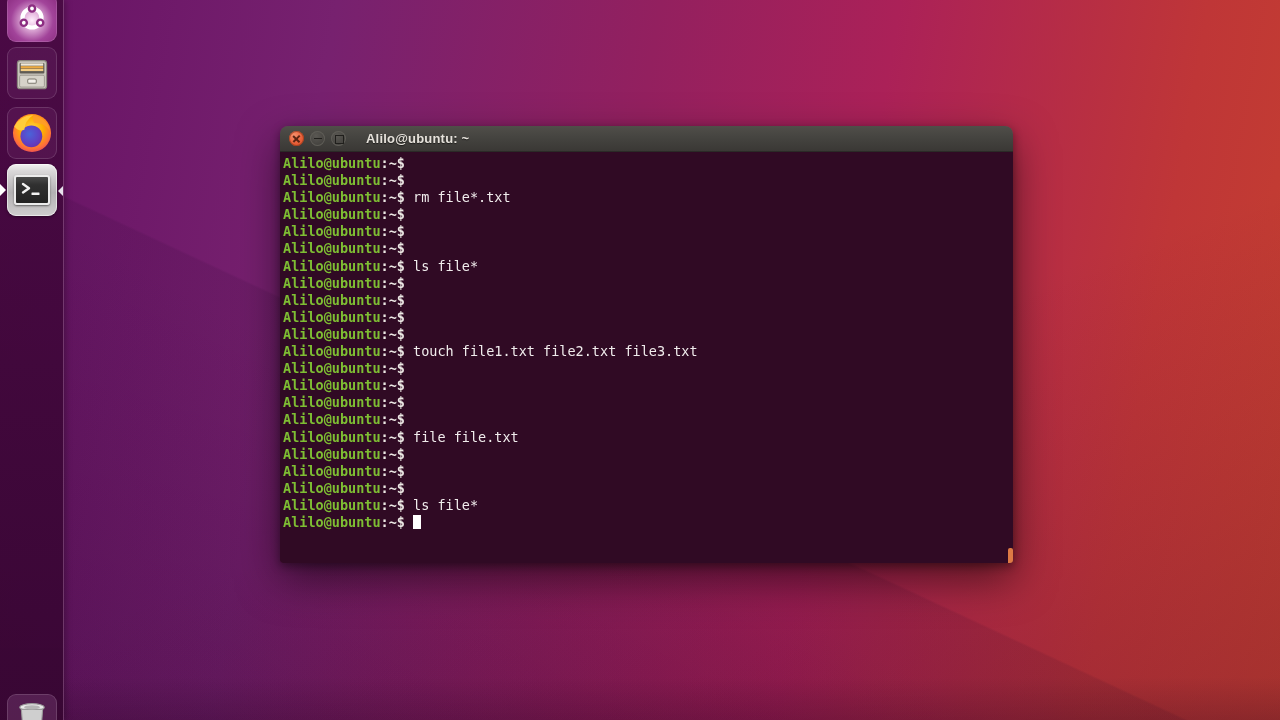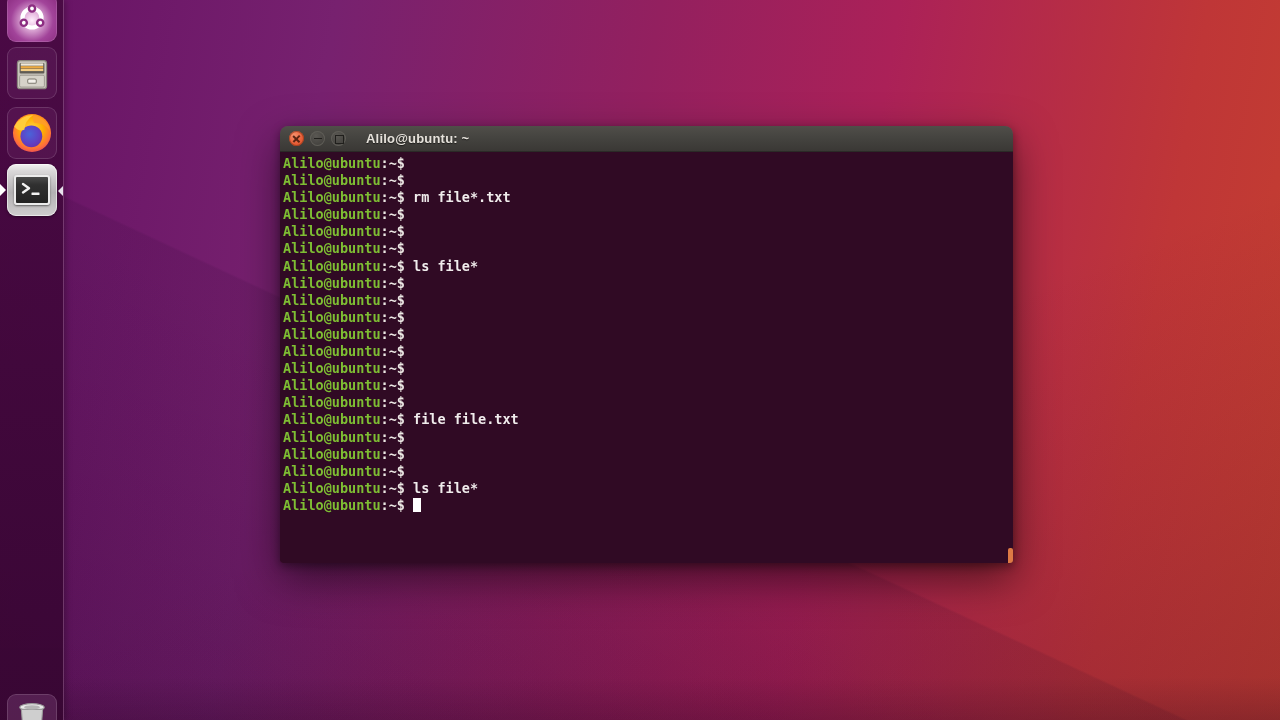--- a/index.html
+++ b/index.html
@@ -80,21 +80,21 @@
   }
 
   .termbody {
     position:absolute; top:26px; left:0; right:0; bottom:0;
     background:#300a24; border-radius:0 0 3px 3px;
     padding:3px 0 0 3px; overflow:hidden; cursor:text;
   }
   .tline { white-space:pre; height:17.1px; font-family:"DejaVu Sans Mono", monospace; font-size:13.5px; line-height:17.1px; }
   .pgreen { color:#7ebe33; font-weight:bold; }
   .pwhite { color:#ece8e4; font-weight:bold; }
-  .cmd, .out { color:#f0ecec; font-weight:bold; }
+  .cmd, .out { color:#f0ecec; font-weight:normal; }
   .cursor { display:inline-block; width:8px; height:14px; background:#ffffff; vertical-align:-2px; }
 
   .scrollthumb { position:absolute; right:0px; width:5px; top:396px; height:40px; background:#dd7a45; border-radius:2px; cursor:pointer; }
 </style>
 </head>
 <body>
 
 <div class="desktop">
 
   <div class="launcher">
@@ -178,20 +178,21 @@
           <div class="tline"><span class="pgreen">Alilo@ubuntu</span><span class="pwhite">:~$ </span></div>
           <div class="tline"><span class="pgreen">Alilo@ubuntu</span><span class="pwhite">:~$ </span><span class="cmd">rm file*.txt</span></div>
           <div class="tline"><span class="pgreen">Alilo@ubuntu</span><span class="pwhite">:~$ </span></div>
           <div class="tline"><span class="pgreen">Alilo@ubuntu</span><span class="pwhite">:~$ </span></div>
           <div class="tline"><span class="pgreen">Alilo@ubuntu</span><span class="pwhite">:~$ </span></div>
           <div class="tline"><span class="pgreen">Alilo@ubuntu</span><span class="pwhite">:~$ </span><span class="cmd">ls file*</span></div>
           <div class="tline"><span class="pgreen">Alilo@ubuntu</span><span class="pwhite">:~$ </span></div>
           <div class="tline"><span class="pgreen">Alilo@ubuntu</span><span class="pwhite">:~$ </span></div>
           <div class="tline"><span class="pgreen">Alilo@ubuntu</span><span class="pwhite">:~$ </span></div>
           <div class="tline"><span class="pgreen">Alilo@ubuntu</span><span class="pwhite">:~$ </span></div>
+          <div class="tline"><span class="pgreen">Alilo@ubuntu</span><span class="pwhite">:~$ </span><span class="cmd">touch file1.txt file2.txt file3.txt</span></div>
           <div class="tline"><span class="pgreen">Alilo@ubuntu</span><span class="pwhite">:~$ </span></div>
           <div class="tline"><span class="pgreen">Alilo@ubuntu</span><span class="pwhite">:~$ </span></div>
           <div class="tline"><span class="pgreen">Alilo@ubuntu</span><span class="pwhite">:~$ </span></div>
           <div class="tline"><span class="pgreen">Alilo@ubuntu</span><span class="pwhite">:~$ </span></div>
           <div class="tline"><span class="pgreen">Alilo@ubuntu</span><span class="pwhite">:~$ </span><span class="cmd">file file.txt</span></div>
           <div class="tline"><span class="pgreen">Alilo@ubuntu</span><span class="pwhite">:~$ </span></div>
           <div class="tline"><span class="pgreen">Alilo@ubuntu</span><span class="pwhite">:~$ </span></div>
           <div class="tline"><span class="pgreen">Alilo@ubuntu</span><span class="pwhite">:~$ </span></div>
           <div class="tline"><span class="pgreen">Alilo@ubuntu</span><span class="pwhite">:~$ </span><span class="cmd">ls file*</span></div>
           <div class="tline"><span class="pgreen">Alilo@ubuntu</span><span class="pwhite">:~$ </span><span class="cursor"></span></div>

